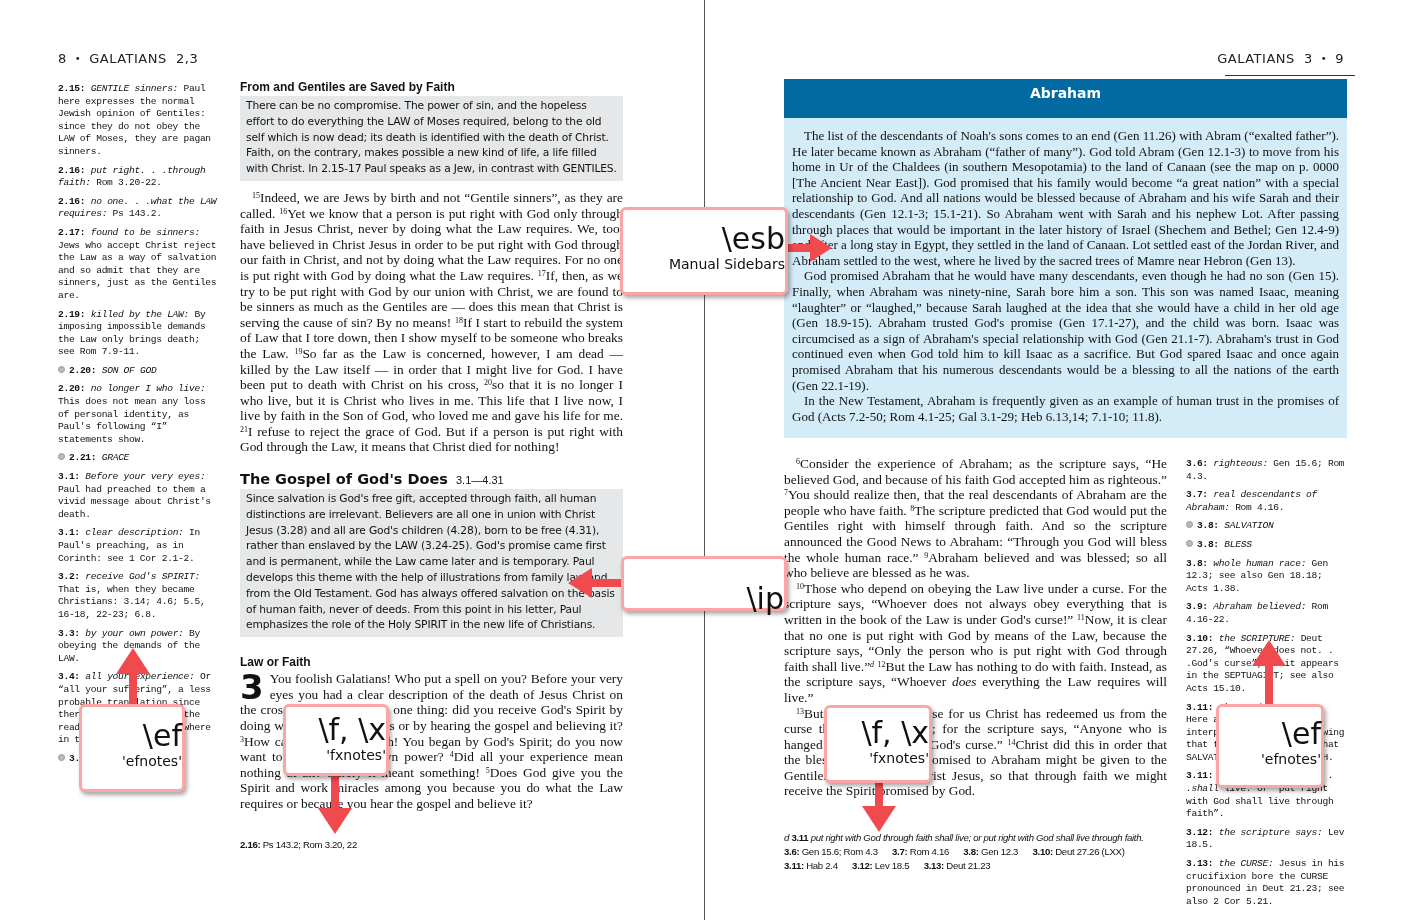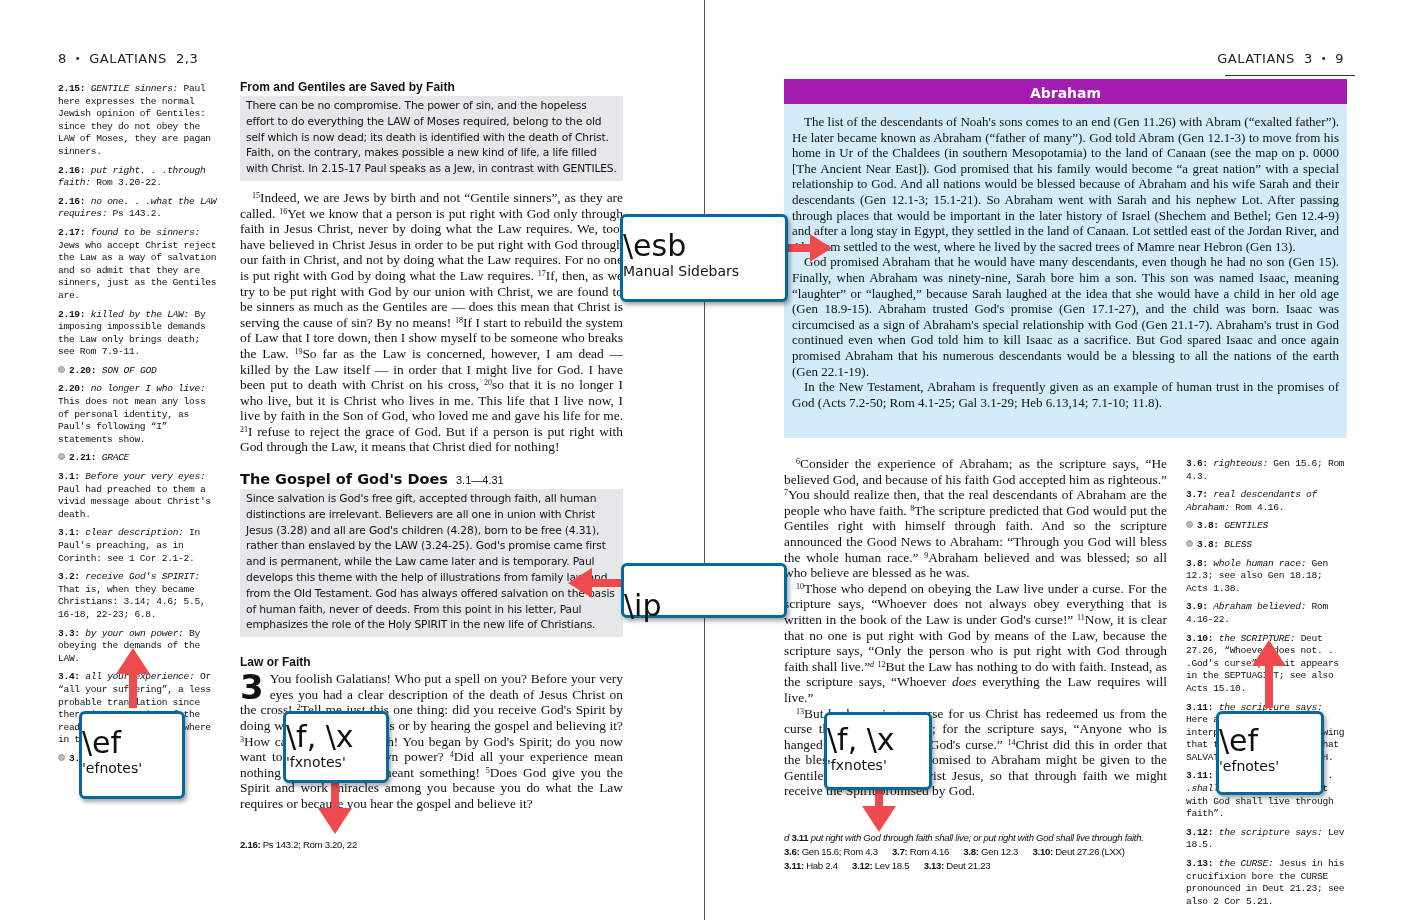--- a/index.html
+++ b/index.html
@@ -37,26 +37,26 @@
   .body-text { font-family: "Liberation Serif", serif; font-size: 13.4px; line-height: 15.6px; text-align: justify; color: #111; }
   .body-text p { text-indent: 12px; }
   .body-text sup { font-size: 8px; vertical-align: 4px; line-height: 0; }
   .chapnum { float: left; font-family: "DejaVu Sans", sans-serif; font-weight: bold; font-size: 34px; line-height: 28px; margin: 2px 6px 0 0; }
 
   .xref-foot { font-family: "Liberation Sans", sans-serif; font-size: 9.6px; line-height: 14px; color: #111; letter-spacing: -0.3px; }
   .xref-foot b { font-weight: bold; }
 
   
   .sidebar { position: absolute; left: 784px; top: 79px; width: 563px; height: 359px; background: #d4ecf8; }
-  .sidebar-title { background: #a21caf; color: #fff; font-family: "DejaVu Sans", sans-serif; font-weight: bold; font-size: 14px; text-align: center; height: 25px; line-height: 28px; }
+  .sidebar-title { background: #0369a1; color: #fff; font-family: "DejaVu Sans", sans-serif; font-weight: bold; font-size: 14px; text-align: center; height: 39px; line-height: 28px; }
   .sidebar-body { padding: 10px 8px 0 8px; font-family: "Liberation Serif", serif; font-size: 13px; line-height: 15.6px; text-align: justify; color: #111; }
   .sidebar-body p { text-indent: 12px; }
 
   
-  .callout { position: absolute; background: #fff; border: 3px solid #0369a1; border-radius: 6px; box-shadow: 2px 3px 4px rgba(0,0,0,0.35); text-align: left; font-family: "DejaVu Sans", sans-serif; color: #111; z-index: 10; margin-top: 7px; }
+  .callout { position: absolute; background: #fff; border: 3px solid #fca5a5; border-radius: 6px; box-shadow: 2px 3px 4px rgba(0,0,0,0.35); text-align: right; font-family: "DejaVu Sans", sans-serif; color: #111; z-index: 10; }
   .callout .code { font-size: 30px; line-height: 34px; }
   .callout .sub { font-size: 14px; line-height: 16px; }
   .arrow { position: absolute; z-index: 9; }
   .arrow .shaft { position: absolute; background: #ef4b4f; }
   .arrow .head { position: absolute; width: 0; height: 0; }
 </style>
 </head>
 <body>
 
 <div class="page-divider"></div>
@@ -125,21 +125,21 @@
   </div>
   <div class="xref-foot" style="margin-top:32px;">
     <i>d</i> <b>3.11</b><i> put right with God through faith shall live; or put right with God shall live through faith.</i>
   </div>
   <div class="xref-foot" id="xrefs-right" style="width:400px;"><span style="margin-right: 12px; white-space: nowrap;"><b>3.6:</b><span> Gen 15.6; Rom 4.3</span></span> <span style="margin-right: 12px; white-space: nowrap;"><b>3.7:</b><span> Rom 4.16</span></span> <span style="margin-right: 12px; white-space: nowrap;"><b>3.8:</b><span> Gen 12.3</span></span> <span style="margin-right: 12px; white-space: nowrap;"><b>3.10:</b><span> Deut 27.26 (LXX)</span></span> <span style="margin-right: 12px; white-space: nowrap;"><b>3.11:</b><span> Hab 2.4</span></span> <span style="margin-right: 12px; white-space: nowrap;"><b>3.12:</b><span> Lev 18.5</span></span> <span style="margin-right: 12px; white-space: nowrap;"><b>3.13:</b><span> Deut 21.23</span></span> </div>
 </div>
 
 <div class="notes-col notes-right" id="notes-right">
     <div class="note"><span class="ref">3.6:</span> <span class="kw">righteous:</span><span> Gen 15.6; Rom 4.3.</span></div>
     <div class="note"><span class="ref">3.7:</span> <span class="kw">real descendants of Abraham:</span><span> Rom 4.16.</span></div>
-    <div class="note"><span class="bullet"></span><span class="ref">3.8:</span> <span class="kw">GENTILES</span><span></span></div>
+    <div class="note"><span class="bullet"></span><span class="ref">3.8:</span> <span class="kw">SALVATION</span><span></span></div>
     <div class="note"><span class="bullet"></span><span class="ref">3.8:</span> <span class="kw">BLESS</span><span></span></div>
     <div class="note"><span class="ref">3.8:</span> <span class="kw">whole human race:</span><span> Gen 12.3; see also Gen 18.18; Acts 1.38.</span></div>
     <div class="note"><span class="ref">3.9:</span> <span class="kw">Abraham believed:</span><span> Rom 4.16-22.</span></div>
     <div class="note"><span class="ref">3.10:</span> <span class="kw">the SCRIPTURE:</span><span> Deut 27.26, “Whoever does not. . .God's curse”, as it appears in the SEPTUAGINT; see also Acts 15.10.</span></div>
     <div class="note"><span class="ref">3.11:</span> <span class="kw">the scripture says:</span><span> Here and in Rom 1.17 Paul interprets Hab 2.4 as showing that the OT itself says that SALVATION is through FAITH.</span></div>
     <div class="note"><span class="ref">3.11:</span> <span class="kw">put right with God. . .shall live:</span><span> Or “put right with God shall live through faith”.</span></div>
     <div class="note"><span class="ref">3.12:</span> <span class="kw">the scripture says:</span><span> Lev 18.5.</span></div>
     <div class="note"><span class="ref">3.13:</span> <span class="kw">the CURSE:</span><span> Jesus in his crucifixion bore the CURSE pronounced in Deut 21.23; see also 2 Cor 5.21.</span></div>
   </div>
 

